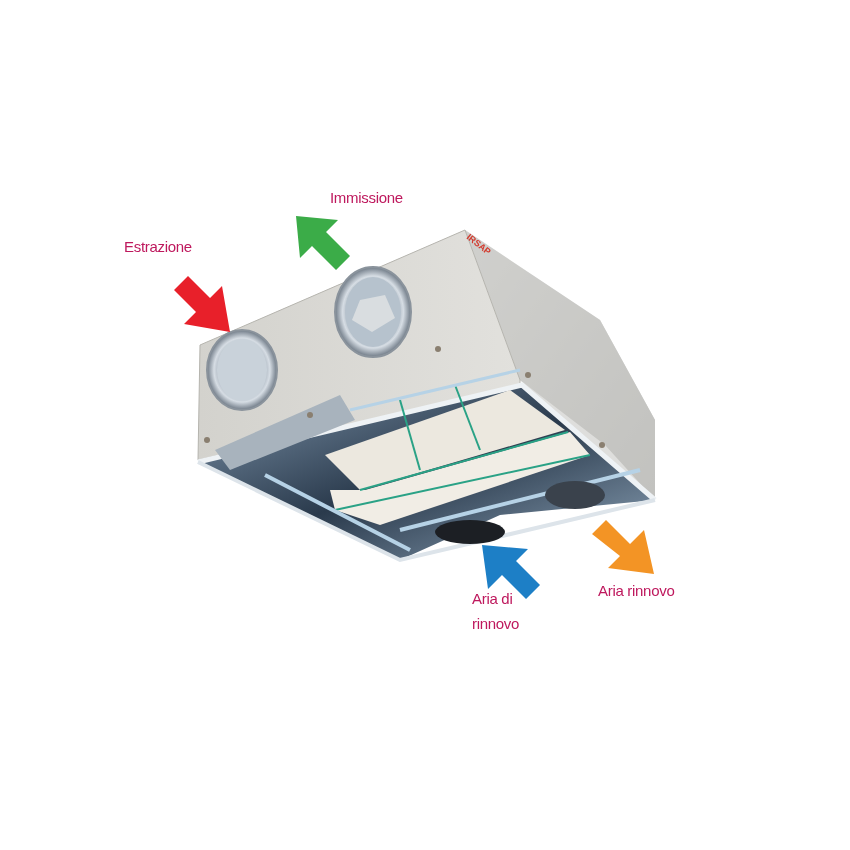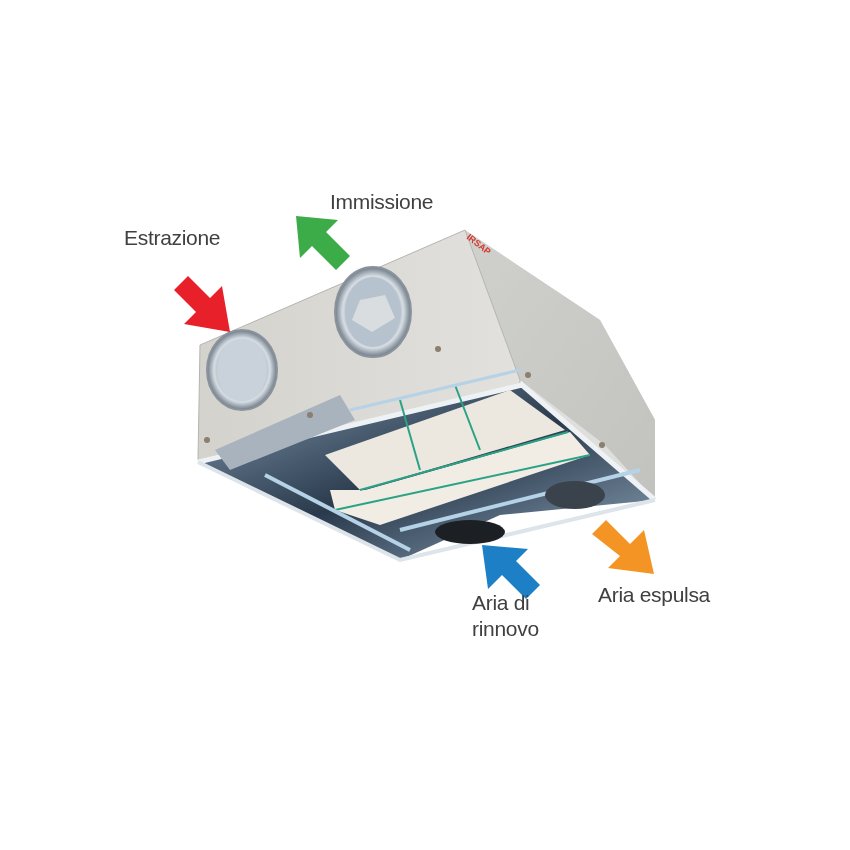--- a/index.html
+++ b/index.html
@@ -1,18 +1,18 @@
 <!DOCTYPE html>
 <html><head>
 <meta charset="utf-8">
 <style>
   html, body { margin:0; padding:0; background:#ffffff; }
   body { width:850px; height:850px; position:relative; overflow:hidden;
          font-family:"Liberation Sans", sans-serif; }
-  .label { position:absolute; color:#404040; font-size:21px; font-weight:300;
+  .label { position:absolute; color:#be185d; font-size:15px; font-weight:300;
            letter-spacing:-0.3px; line-height:1.25; white-space:nowrap; }
   .arrow { position:absolute; }
   .unit { position:absolute; left:0; top:0; width:850px; height:850px; }
 </style>
 </head>
 <body>
 
 <svg class="unit" viewBox="0 0 850 850" xmlns="http://www.w3.org/2000/svg">
   <defs>
     <linearGradient id="sideG" x1="0" y1="0" x2="1" y2="1">
@@ -82,19 +82,19 @@
 <svg class="arrow" style="left:292px;top:216px" width="64" height="60" viewBox="0 0 64 60">
   <polygon points="4,0 46,4 34,16 58,40 44,54 20,30 8,42" fill="#3bac48"></polygon>
 </svg>
 <svg class="arrow" style="left:478px;top:545px" width="64" height="60" viewBox="0 0 64 60">
   <polygon points="4,0 50,4 38,16 62,40 48,54 24,30 10,44" fill="#1d7fc6"></polygon>
 </svg>
 <svg class="arrow" style="left:590px;top:518px" width="64" height="58" viewBox="0 0 64 58">
   <polygon points="2,16 16,2 40,26 54,12 64,56 18,50 30,38" fill="#f39425"></polygon>
 </svg>
 
-<div class="label" style="left:124px;top:225px">Estrazione</div>
+<div class="label" style="left:124px;top:238px">Estrazione</div>
 <div class="label" style="left:330px;top:189px">Immissione</div>
 <div class="label" style="left:472px;top:590px">
   <div>Aria di</div>
-  <div style="">rinnovo</div>
+  <div style="margin-top:6px">rinnovo</div>
 </div>
-<div class="label" style="left:598px;top:582px">Aria espulsa</div>
+<div class="label" style="left:598px;top:582px">Aria rinnovo</div>
 
 </body></html>

